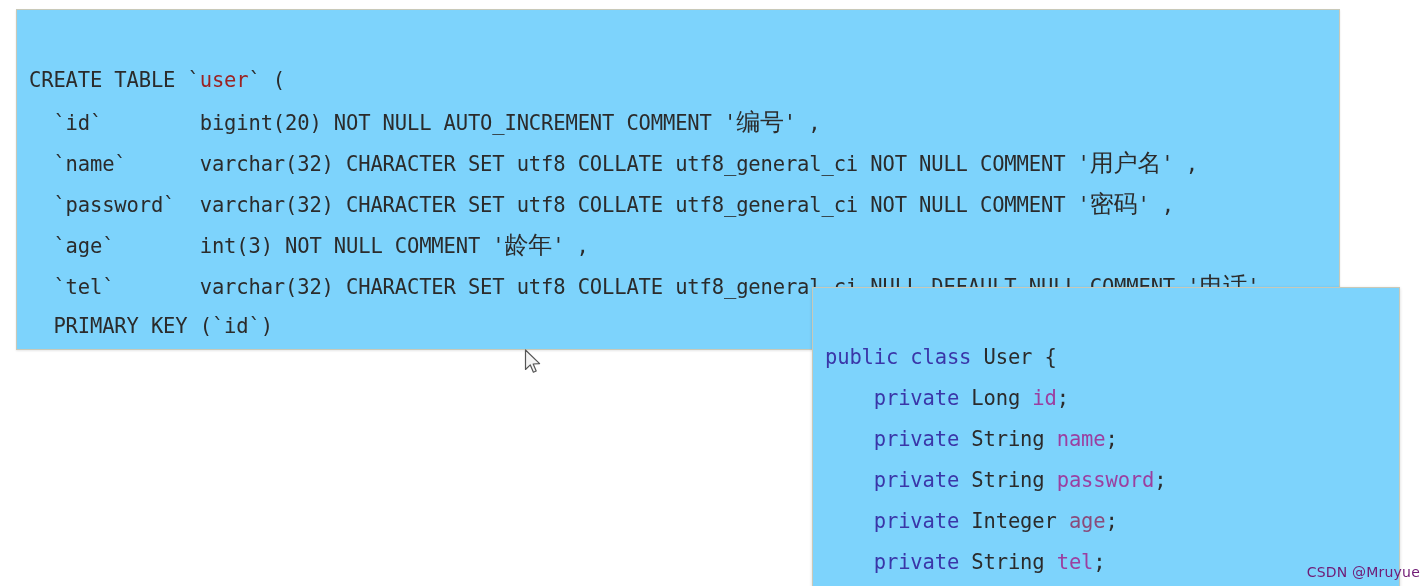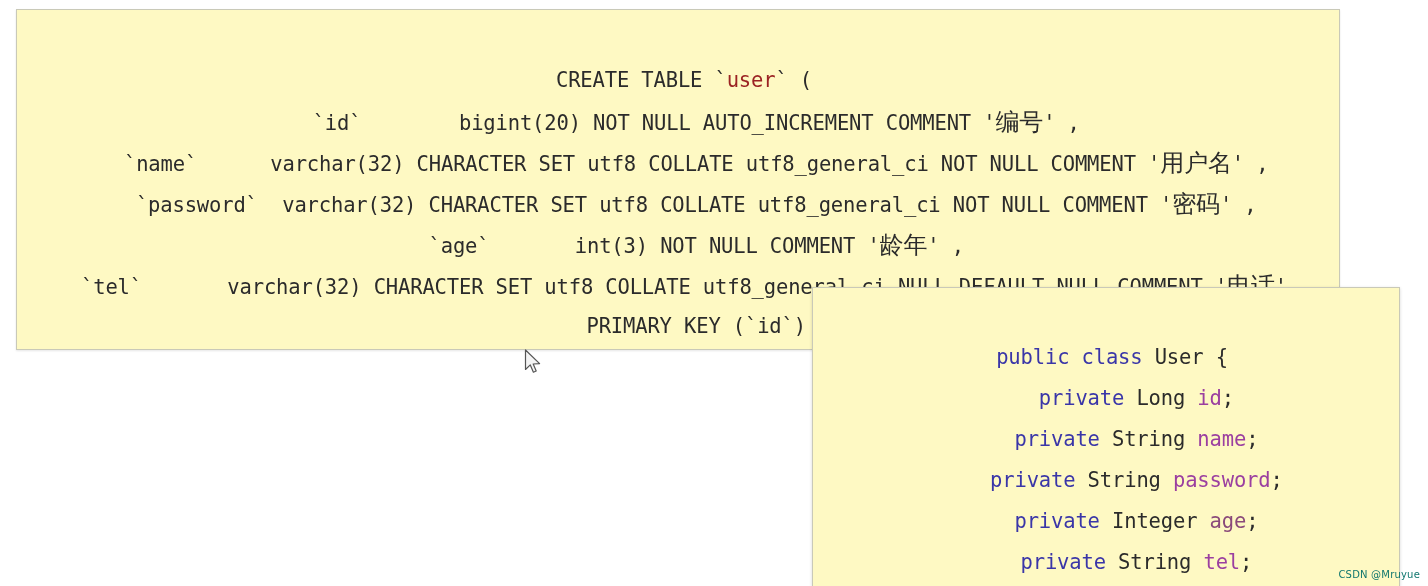--- a/index.html
+++ b/index.html
@@ -11,26 +11,25 @@
     width: 1428px;
     height: 586px;
     position: relative;
     overflow: hidden;
     font-family: "DejaVu Sans Mono", "Liberation Mono", monospace;
   }
 
   
   .code-panel {
     position: absolute;
-    background: #fef9c3;
+    background: #7dd3fc;
     border: 1px solid #c9c9b8;
     box-sizing: border-box;
     white-space: pre;
     overflow: hidden;
-    text-align: center;
   }
 
   #sql-panel {
     left: 16px;
     top: 9px;
     width: 1324px;
     height: 341px;
     box-shadow: 0 1px 2px rgba(0,0,0,0.10);
   }
 
@@ -75,22 +74,22 @@
     font-family: Liberation Sans, sans-serif;
     font-size: 24px;
   }
 
   
   #watermark {
     position: absolute;
     right: 8px;
     bottom: 6px;
     font-family: "DejaVu Sans", "Liberation Sans", sans-serif;
-    font-size: 10px;
-    color: #0f766e;
+    font-size: 14px;
+    color: #701a75;
     z-index: 20;
     letter-spacing: 0.2px;
   }
 
   
   #mouse-cursor {
     position: absolute;
     left: 524px;
     top: 349px;
     width: 18px;

